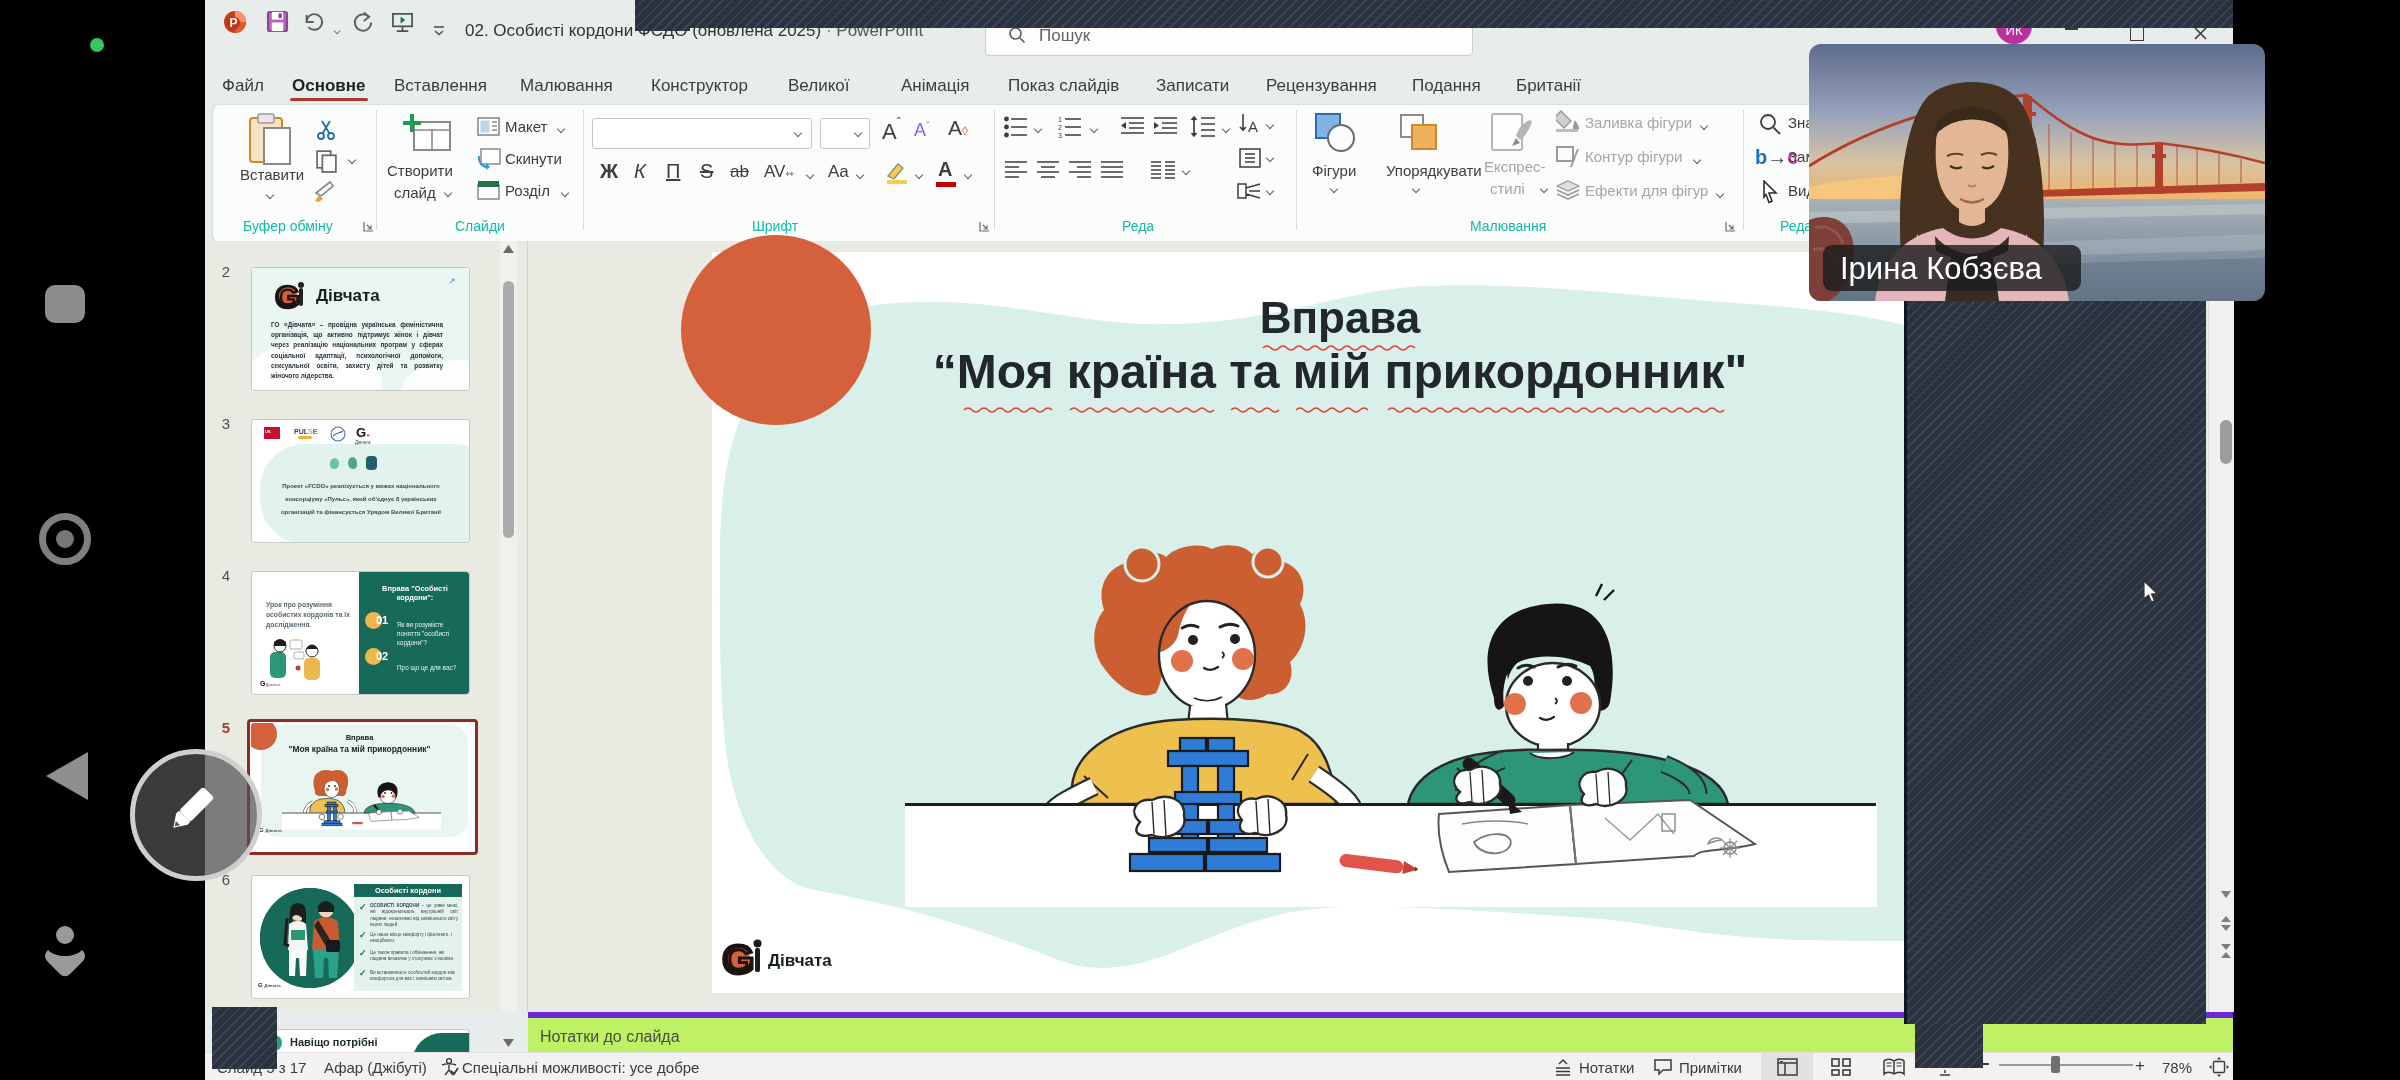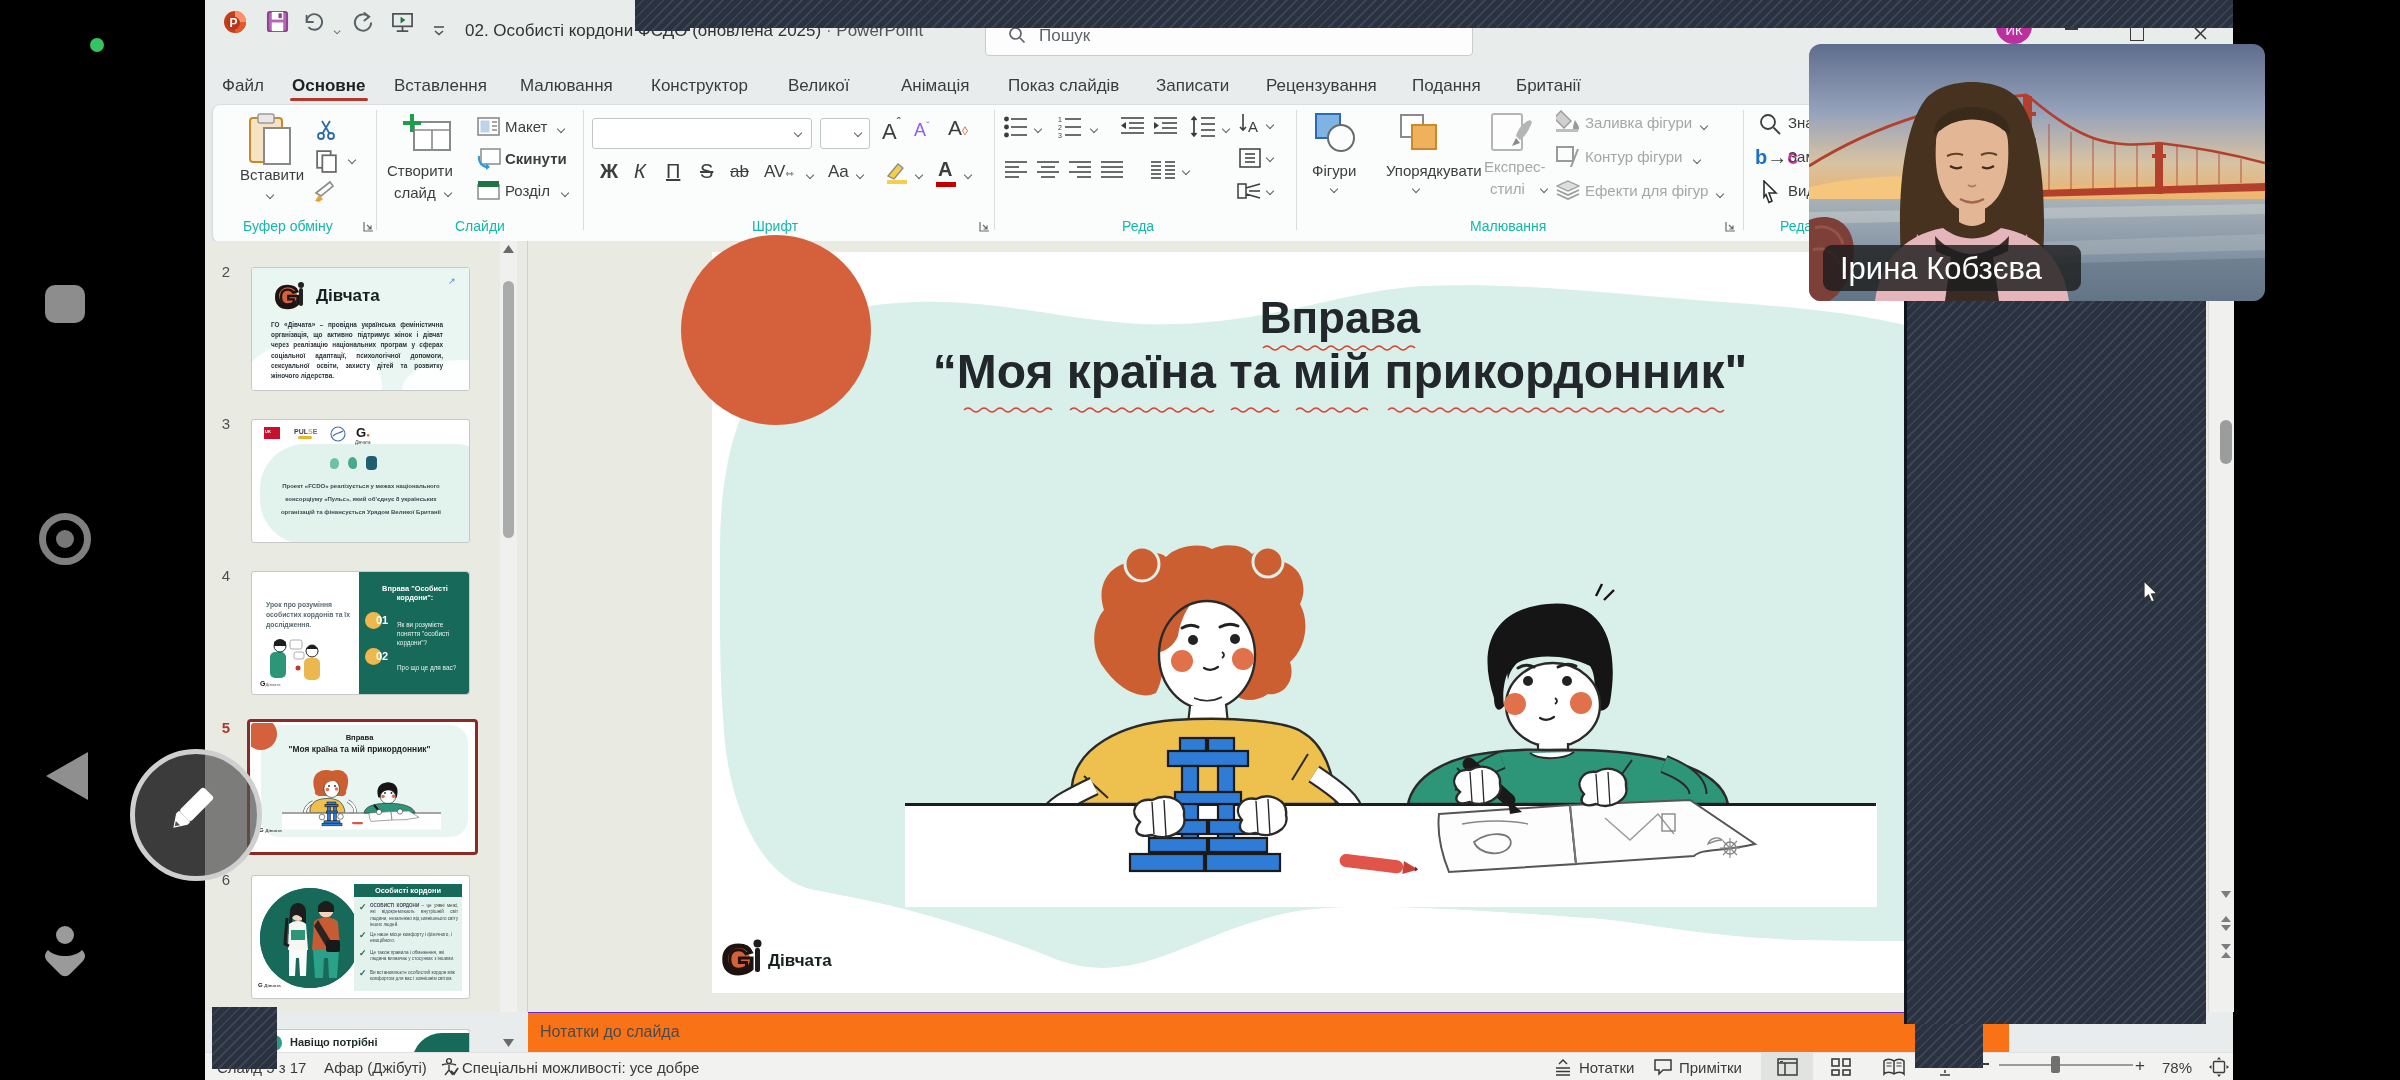--- a/index.html
+++ b/index.html
@@ -165,21 +165,21 @@
         <rect x="3.5" y="3.5" width="9" height="12" fill="#bcd4ea"></rect>
         <path d="M15 5 L20 5 M15 9 L20 9 M15 13 L20 13" stroke="#8a8a8a" stroke-width="1.4"></path>
       </svg>
     <div class="rtxt" style="left:505px;top:118px;">Макет</div>
     <div class="chev" style="left:557px;top:124px;"></div>
     <svg class="abs" style="left:477px;top:148px" width="24" height="22" viewBox="0 0 24 22">
         <rect x="4" y="1" width="19" height="15" fill="#fff" stroke="#8a8a8a" stroke-width="1.5"></rect>
         <path d="M2 8 C 1 14 5 19 11 19" fill="none" stroke="#2d9bd6" stroke-width="2"></path>
         <path d="M9 15 L13 19 L9 22 Z" fill="#2d9bd6"></path>
       </svg>
-    <div class="rtxt" style="left:505px;top:150px;font-weight:bold;">Скинути</div>
+    <div class="rtxt" style="left:505px;top:150px;">Скинути</div>
     <svg class="abs" style="left:477px;top:180px" width="23" height="20" viewBox="0 0 23 20">
         <rect x="1" y="5" width="21" height="14" fill="#fff" stroke="#8a8a8a" stroke-width="1.5"></rect>
         <rect x="1" y="1" width="21" height="6" fill="#217346"></rect>
       </svg>
     <div class="rtxt" style="left:505px;top:182px;">Розділ</div>
     <div class="chev" style="left:561px;top:188px;"></div>
 
     <div class="abs" style="left:592px;top:118px;width:218px;height:29px;background:#fff;border:1px solid #c2c6c6;border-radius:3px;"></div>
     <div class="chev" style="left:794px;top:128px;"></div>
     <div class="abs" style="left:820px;top:118px;width:48px;height:29px;background:#fff;border:1px solid #c2c6c6;border-radius:3px;"></div>
@@ -615,21 +615,21 @@
       <circle cx="17" cy="21" r="11" fill="#d4613b"></circle>
       <text x="0" y="36" font-size="42" font-weight="bold" fill="none" stroke="#1d1311" stroke-width="3" font-family="Liberation Sans">G</text>
       <rect x="33" y="10" width="5" height="24" rx="2" fill="#1d1d1d"></rect>
       <circle cx="35.5" cy="5.5" r="4" fill="#1d1d1d"></circle>
       <text x="46" y="28" font-size="17" font-weight="bold" fill="#16211f" font-family="Liberation Sans">Дівчата</text>
     </svg>
   </div>
 
   <div class="abs" style="left:681px;top:235px;width:190px;height:190px;border-radius:50%;background:#d4613b;"></div>
 
-  <div id="notes" class="abs" style="left:528px;top:1012px;width:1481px;height:40px;background:#f97316;border-top:1px solid #6d28d9;">
+  <div id="notes" class="abs" style="left:528px;top:1012px;width:1705px;height:40px;background:#bef264;border-top:6px solid #6d28d9;">
      <div class="abs" style="left:12px;top:10px;font-size:16px;color:#4a4a4a;">Нотатки до слайда</div>
   </div>
   <div id="statusbar" class="abs" style="left:205px;top:1052px;width:2028px;height:28px;background:#f2f3f1;border-top:1px solid #e0e0e0;">
     <div class="abs" style="left:12px;top:6px;font-size:15px;color:#3b3b3b;">Слайд 5 з 17</div>
     <div class="abs" style="left:119px;top:6px;font-size:15px;color:#3b3b3b;">Афар (Джібуті)</div>
     <svg class="abs" style="left:234px;top:4px" width="20" height="20" viewBox="0 0 20 20" fill="none" stroke="#3b3b3b" stroke-width="1.4">
       <circle cx="10" cy="4" r="2.4"></circle>
         <path d="M3 8 C6 6.5 14 6.5 17 8 M10 8 L10 13 M10 13 L6 18 M10 13 L14 18"></path>
         <path d="M12 14 L15 17 L19 11" stroke-width="1.8"></path>
     </svg>

